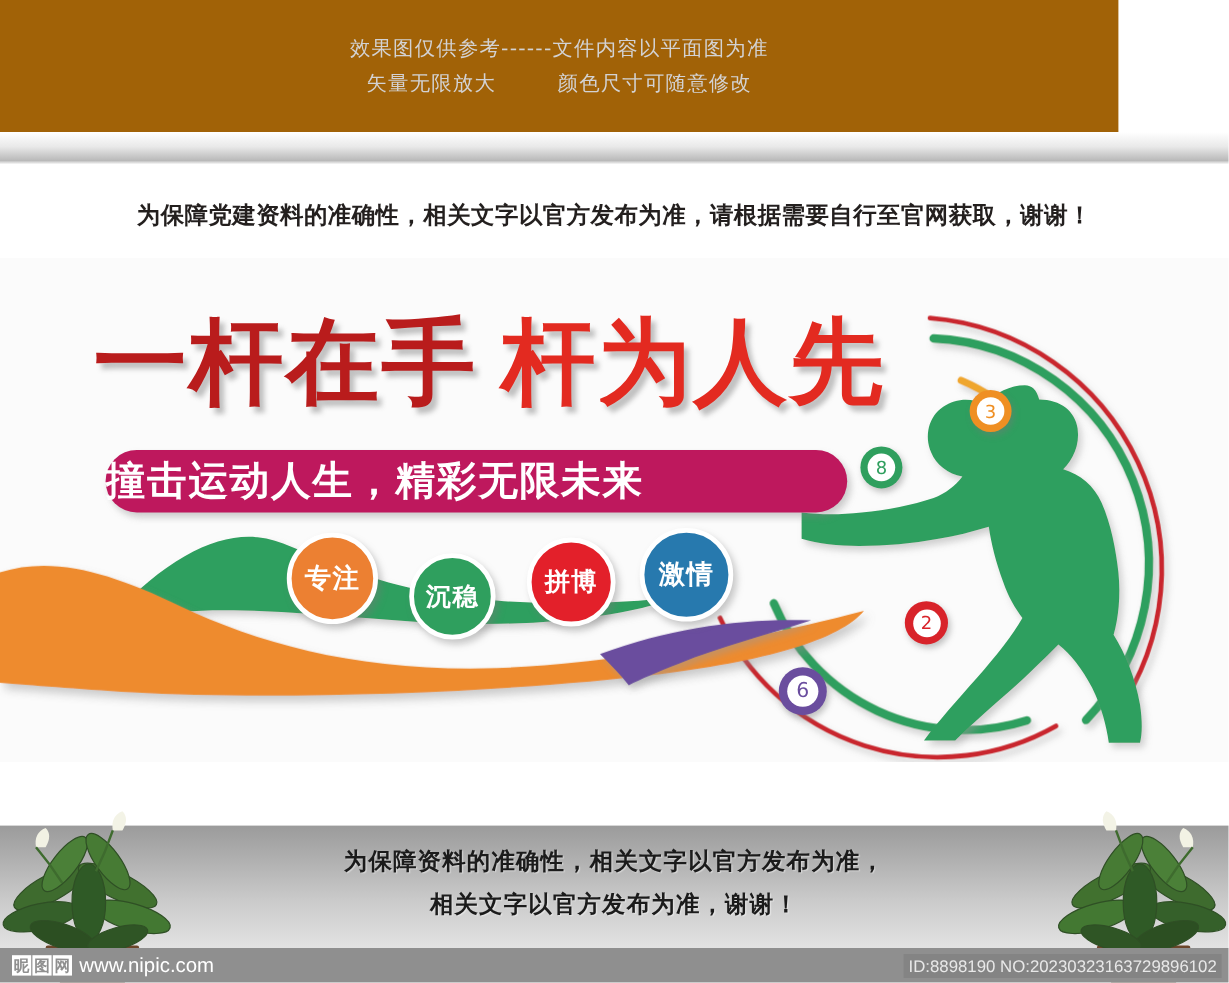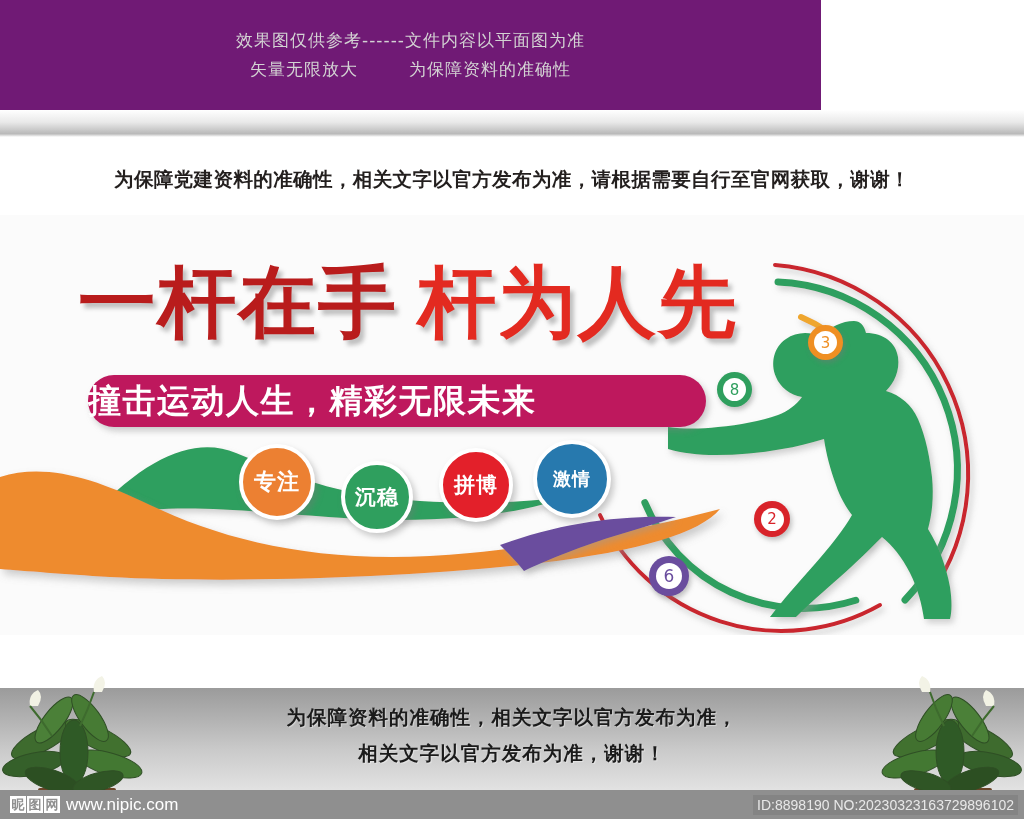--- a/index.html
+++ b/index.html
@@ -15,23 +15,23 @@
     width: 1024px;
     height: 819px;
     overflow: hidden;
     background: #ffffff;
   }
 
   
   .top-banner {
     position: absolute;
     left: 0; top: 0;
-    width: 821px;
+    width: 932px;
     height: 110px;
-    background: #701a75;
+    background: #a16207;
     display: flex;
     flex-direction: column;
     align-items: center;
     justify-content: center;
     gap: 6px;
   }
   .top-banner-line {
     color: #d3d2d3;
     font-size: 17px;
     letter-spacing: 1px;
@@ -128,21 +128,21 @@
     font-family: "DejaVu Sans", sans-serif;
     letter-spacing: 1px;
   }
   #badge-0 { left: 239px; top: 444px; width: 76px; height: 76px; background: #ec8032; }
   #badge-0 span { font-size: 22px; }
   #badge-1 { left: 341px; top: 461px; width: 72px; height: 72px; background: #2f9f5e; }
   #badge-1 span { font-size: 21px; }
   #badge-2 { left: 439px; top: 448px; width: 74px; height: 74px; background: #e3202a; }
   #badge-2 span { font-size: 21px; }
   #badge-3 { left: 533px; top: 440px; width: 78px; height: 78px; background: #2779ae; }
-  #badge-3 span { font-size: 18px; }
+  #badge-3 span { font-size: 22px; }
 
   
   .ball {
     position: absolute;
     border-radius: 50%;
     display: flex;
     align-items: center;
     justify-content: center;
     box-shadow: 2px 3px 5px rgba(120,120,120,0.45);
   }
@@ -244,21 +244,21 @@
     white-space: nowrap;
   }
 </style>
 </head>
 <body>
 
 <div id="page">
 
   <div class="top-banner">
     <div class="top-banner-line">效果图仅供参考------文件内容以平面图为准</div>
-    <div class="top-banner-line">矢量无限放大        为保障资料的准确性</div>
+    <div class="top-banner-line">矢量无限放大        颜色尺寸可随意修改</div>
   </div>
   <div class="top-fade"></div>
 
   <div class="notice">为保障党建资料的准确性，相关文字以官方发布为准，请根据需要自行至官网获取，谢谢！</div>
 
   <div class="artboard">
 
     <svg class="art-svg" width="1024" height="420" viewBox="0 0 1024 420">
       <defs>
         <filter id="softshadow" x="-30%" y="-30%" width="170%" height="170%">

